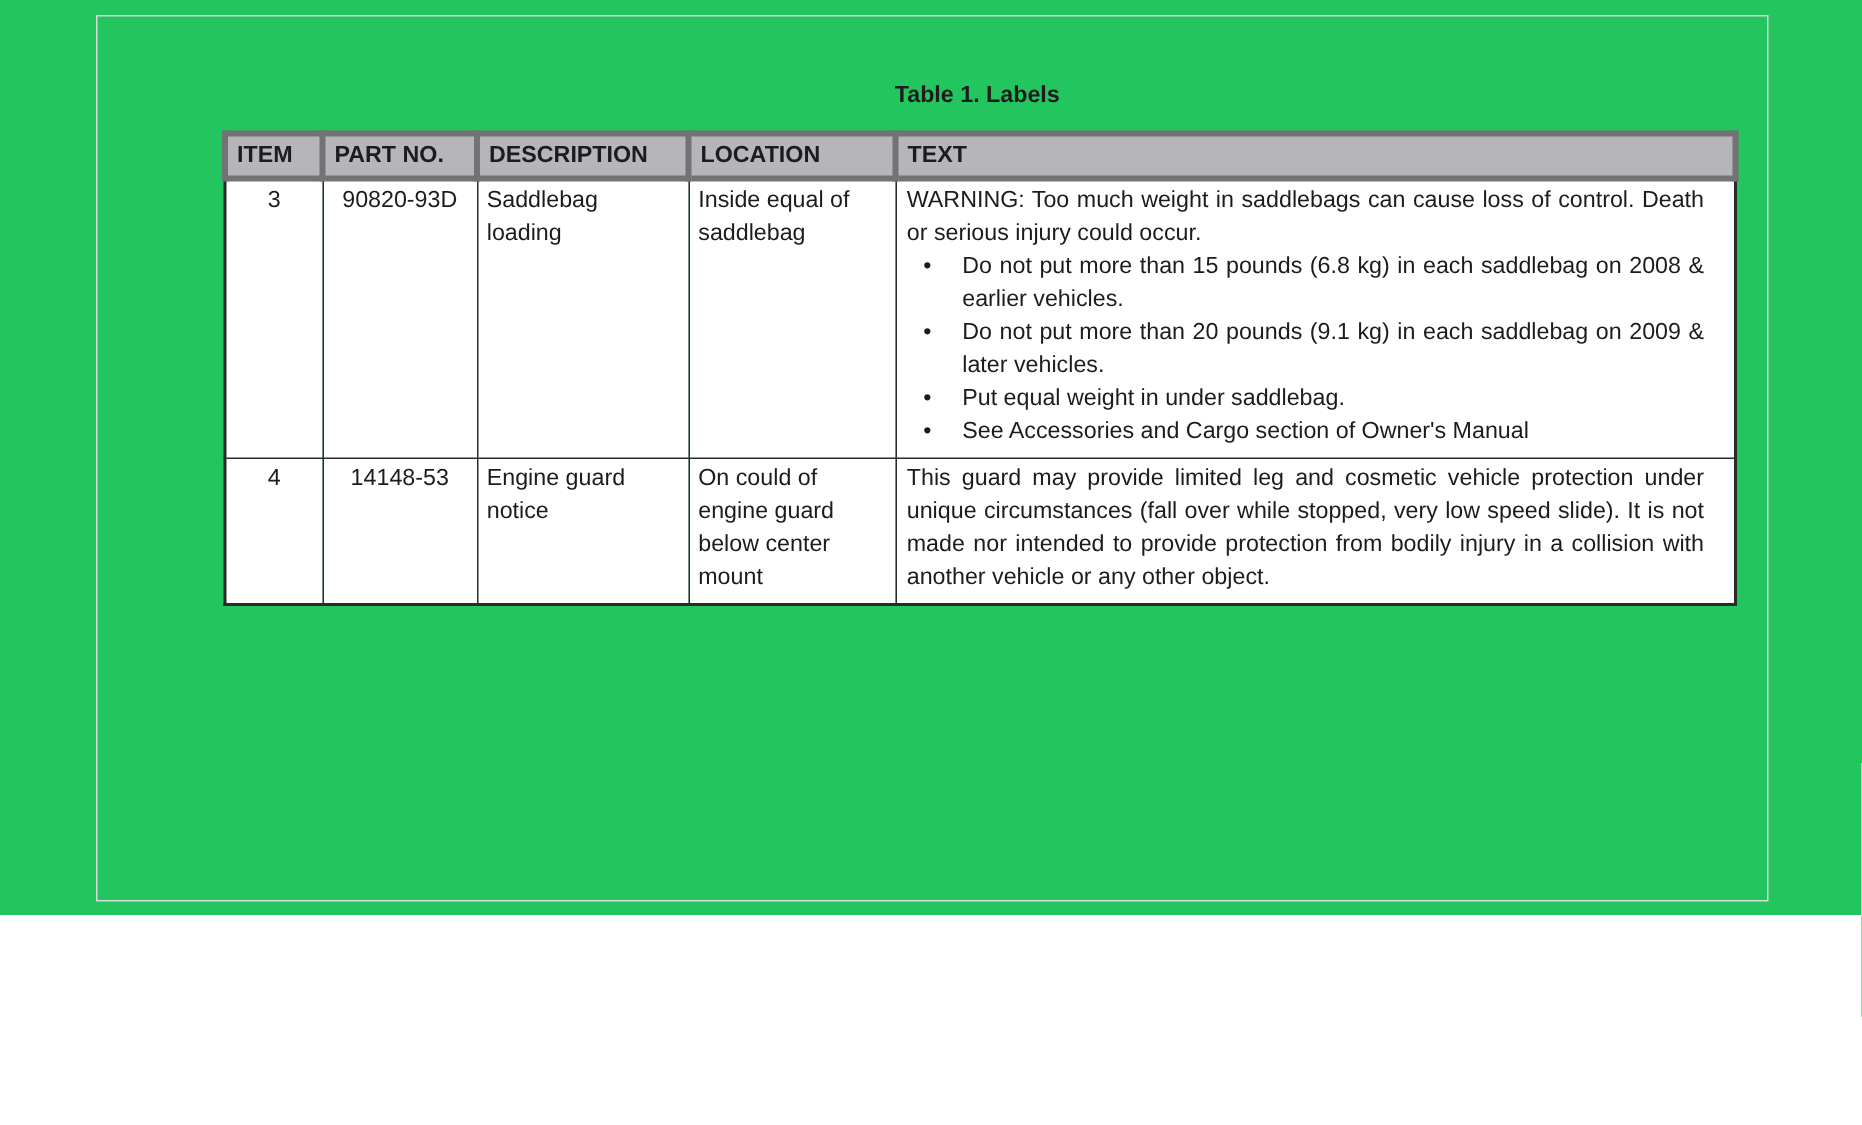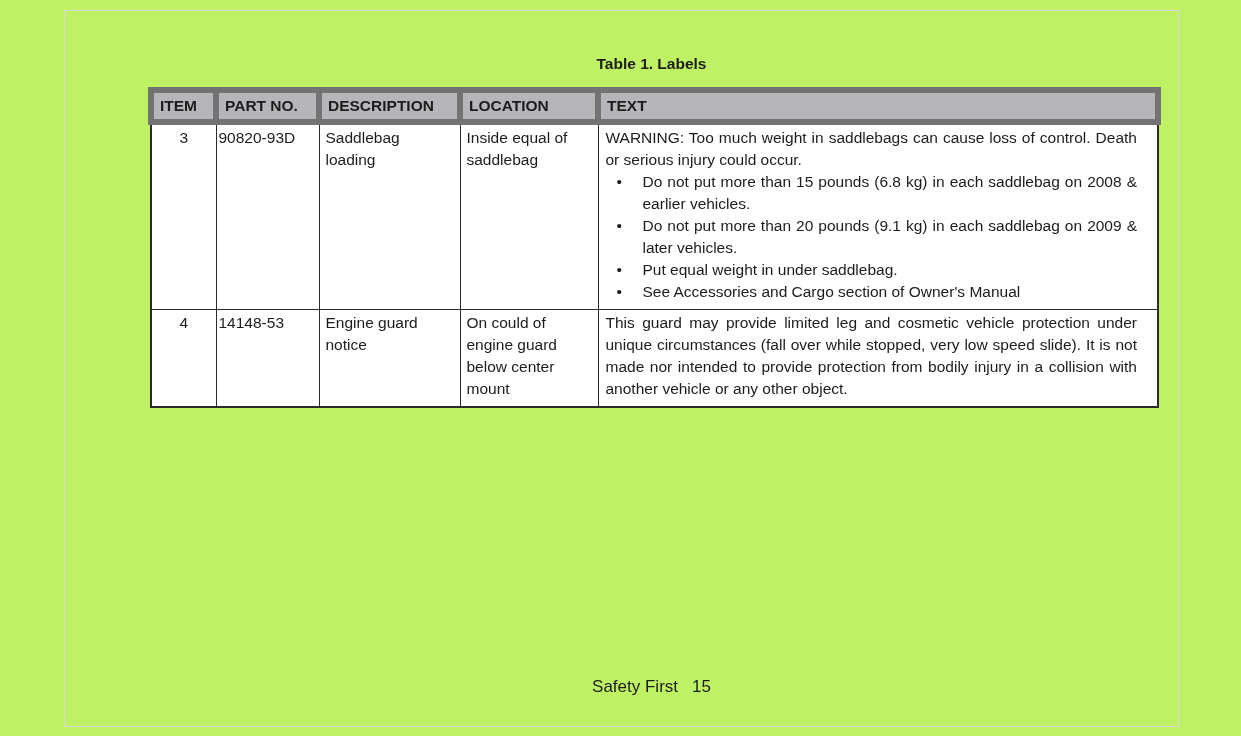--- a/index.html
+++ b/index.html
@@ -3,22 +3,22 @@
 <meta charset="utf-8">
 <style>
   html, body {
     margin: 0;
     padding: 0;
     background: #ffffff;
   }
   .page {
     position: relative;
     width: 1241px;
-    height: 736px;
-    background: #bef264;
+    height: 610px;
+    background: #22c55e;
     font-family: "Liberation Sans", sans-serif;
     color: #1c1c1c;
     overflow: hidden;
   }
   .page-border {
     position: absolute;
     left: 64px;
     top: 10px;
     right: 62px;
     bottom: 9px;
@@ -40,34 +40,34 @@
     top: 87px;
     width: 1007px;
     border-collapse: collapse;
     table-layout: fixed;
     font-size: 15.5px;
     line-height: 22px;
     border: 2px solid #2b2b2b;
   }
   .labels-table th {
     background: #b6b6ba;
-    border: 6px solid #737373;
+    border: 4px solid #737373;
     text-align: left;
     font-weight: bold;
     padding: 2px 6px;
     font-size: 15.5px;
   }
   .labels-table td {
     border: 1px solid #2b2b2b;
     vertical-align: top;
     padding: 2px 6px 6px 6px;
     background: #ffffff;
   }
   td.c-item { text-align: center; }
-  td.c-part { padding-left: 2px; padding-right: 2px; }
+  td.c-part { text-align: center; padding-left: 2px; padding-right: 2px; }
   td.c-text {
     padding: 2px 20px 6px 7px;
     text-align: justify;
   }
   .bullet-row {
     position: relative;
     padding-left: 37px;
     text-align: justify;
   }
   .bullet-marker {

